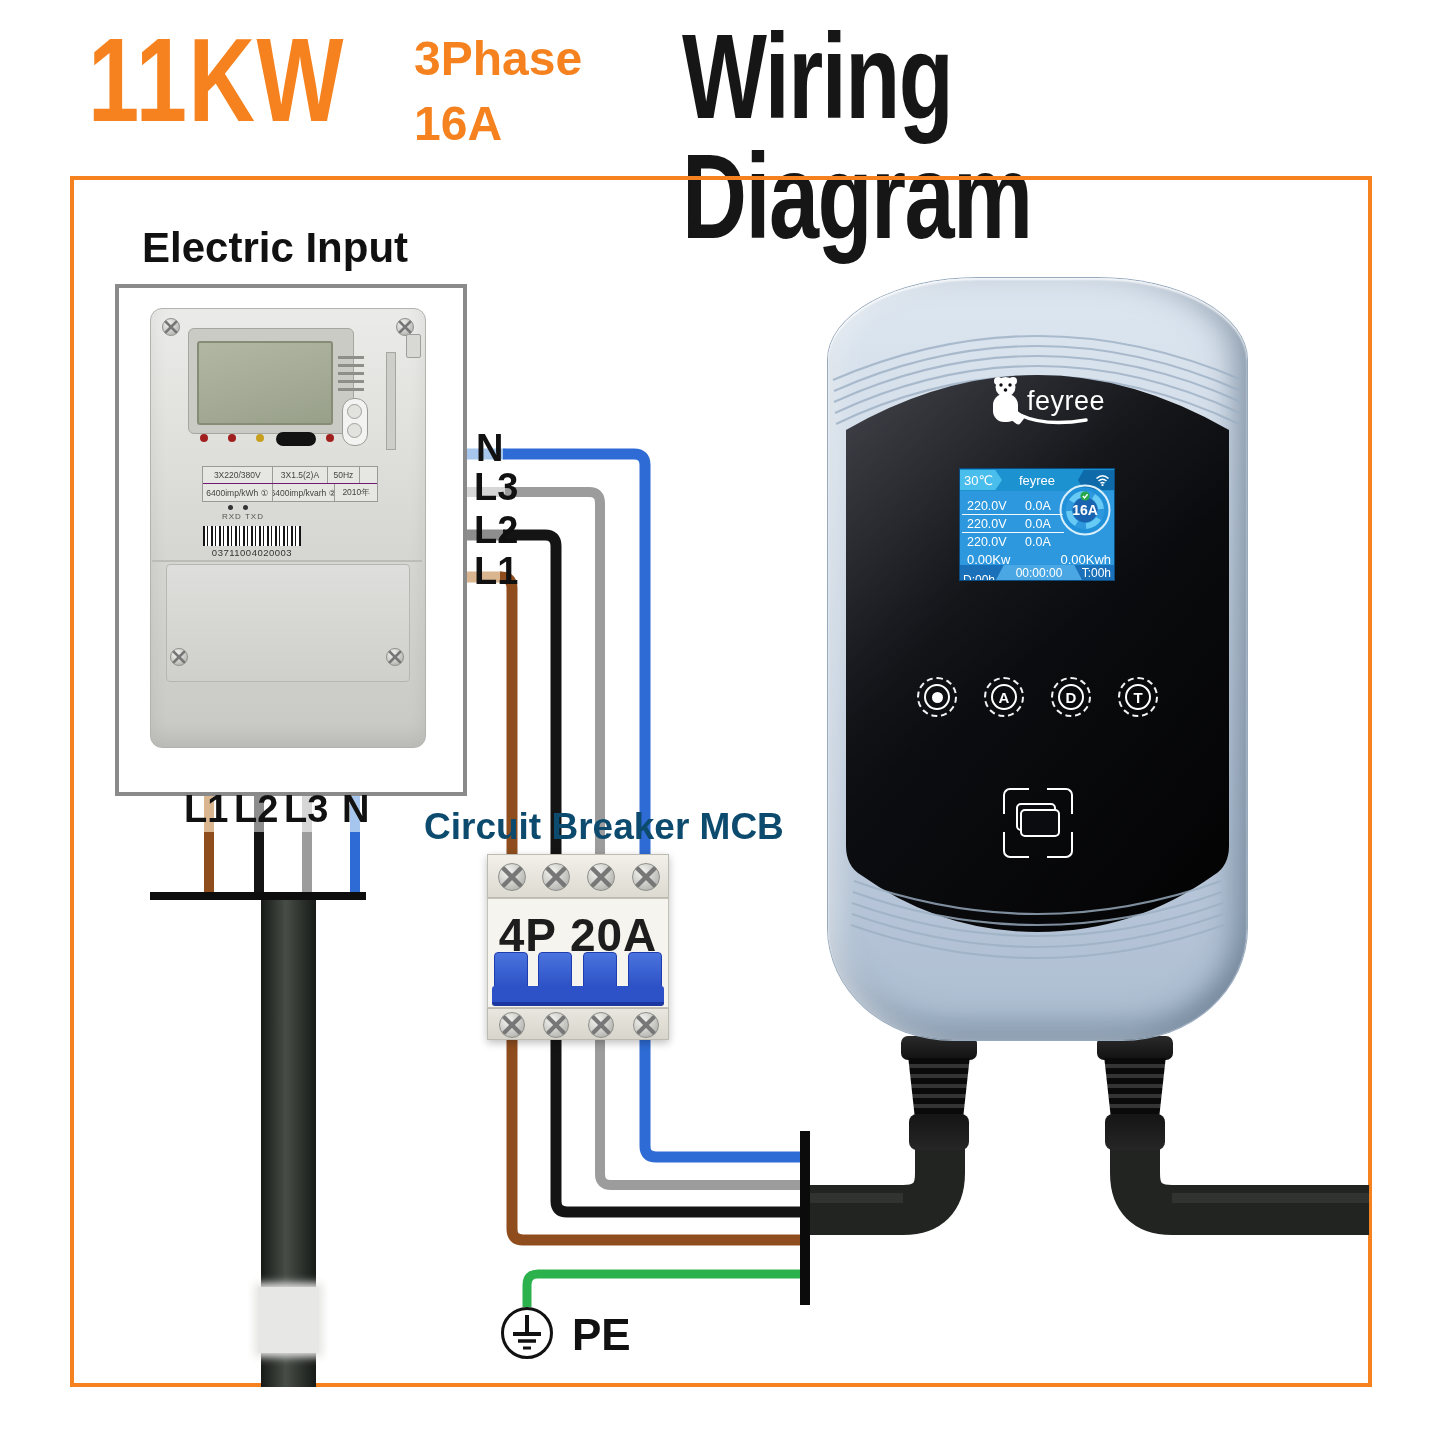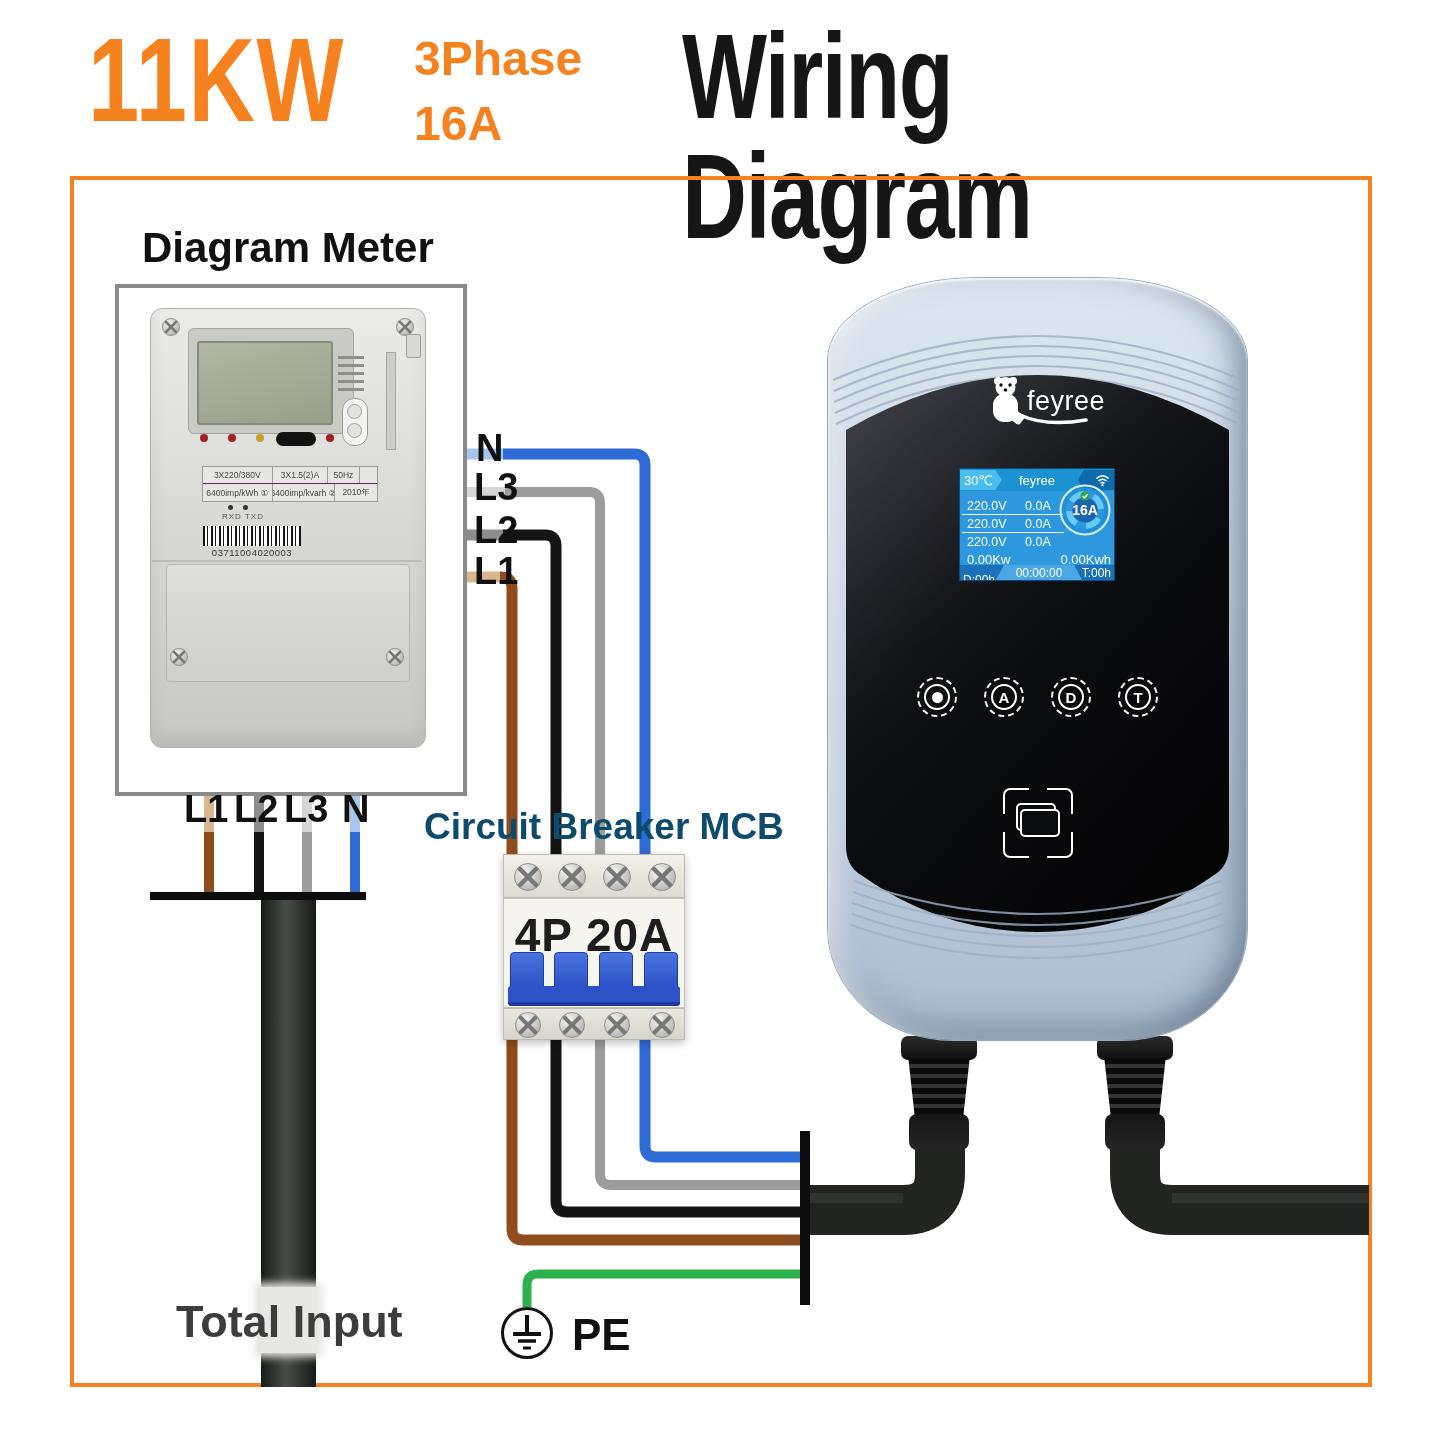--- a/index.html
+++ b/index.html
@@ -52,21 +52,21 @@
   
   .wire-v{position:absolute;width:10px;}
   .m-label{position:absolute;font-size:38px;font-weight:bold;color:#111;}
   .m-bar{left:150px;top:892px;width:216px;height:8px;background:#0d0d0d;}
   .m-cable{left:261px;top:900px;width:55px;height:487px;
            background:linear-gradient(90deg,#171a17,#474d47 45%,#171a17);}
   .m-band{left:258px;top:1287px;width:61px;height:66px;background:#e7e7e5;box-shadow:0 0 8px 4px #e7e7e5;}
   .t-input{left:176px;top:1296px;font-size:45px;font-weight:bold;color:#3d3d3d;}
   
   .b-label{left:424px;top:806px;font-size:37px;font-weight:bold;color:#0c4a6e;z-index:3;}
-  .breaker{left:487px;top:854px;width:182px;height:186px;z-index:3;box-shadow:0 3px 8px rgba(0,0,0,.25);margin-left:16px;}
+  .breaker{left:487px;top:854px;width:182px;height:186px;z-index:3;box-shadow:0 3px 8px rgba(0,0,0,.25);}
   .b-top{left:0;top:0;width:182px;height:44px;background:linear-gradient(#f2f0ea,#ddDAD1);border:1px solid #bdbab1;box-sizing:border-box;}
   .b-bodyc{left:0;top:44px;width:182px;height:110px;background:#f6f4ee;border:1px solid #c4c1b7;box-sizing:border-box;}
   .b-rating{width:182px;top:54px;text-align:center;font-size:46px;font-weight:bold;color:#1d1d1d;letter-spacing:1px;}
   .b-handle{top:98px;width:34px;height:38px;border-radius:4px;
             background:linear-gradient(180deg,#4a74de,#2b4fc4);border:1px solid #1e3cae;box-sizing:border-box;}
   .b-bar{left:5px;top:132px;width:172px;height:20px;background:#2d52c8;border-bottom:4px solid #1c38a0;border-radius:3px;box-sizing:border-box;}
   .b-bot{left:0;top:154px;width:182px;height:32px;background:linear-gradient(#e9e6df,#d8d5cc);border:1px solid #bdbab1;box-sizing:border-box;}
   
   .pe-circle{left:501px;top:1307px;width:52px;height:52px;border:3px solid #111;border-radius:50%;background:#fff;box-sizing:border-box;z-index:3;}
   .pe-label{left:572px;top:1310px;font-size:44px;font-weight:bold;color:#111;z-index:3;}
@@ -131,21 +131,21 @@
 
   <div class="abs t-power">11KW</div>
   <div class="abs t-phase">
     <div>3Phase</div>
     <div>16A</div>
   </div>
   <div class="abs t-title">Wiring Diagram</div>
 
   <div class="abs frame"></div>
 
-  <div class="abs m-head">Diagram Meter</div>
+  <div class="abs m-head">Electric Input</div>
   <div class="abs m-box"></div>
   <div class="abs m-body"></div>
   <div class="abs screw" style="left:162px;top:318px;width:16px;height:16px;"></div>
   <div class="abs screw" style="left:396px;top:318px;width:16px;height:16px;"></div>
   <div class="abs m-tag"></div>
   <div class="abs m-bezel"></div>
   <div class="abs m-lcd"></div>
   <div class="abs m-specbar" style="left:338px;top:356px;"></div>
   <div class="abs m-specbar" style="left:338px;top:364px;"></div>
   <div class="abs m-specbar" style="left:338px;top:372px;"></div>
@@ -192,21 +192,20 @@
   <div class="wire-v" style="left: 302px; top: 832px; height: 66px; background: rgb(156, 156, 156);"></div>
   <div class="wire-v" style="left: 350px; top: 796px; height: 36px; background: rgb(166, 198, 238);"></div>
   <div class="wire-v" style="left: 350px; top: 832px; height: 66px; background: rgb(46, 107, 212);"></div>
   <div class="m-label" style="left:184px;top:788px;">L1</div>
   <div class="m-label" style="left:234px;top:788px;">L2</div>
   <div class="m-label" style="left:284px;top:788px;">L3</div>
   <div class="m-label" style="left:342px;top:788px;">N</div>
   <div class="abs m-bar"></div>
   <div class="abs m-cable"></div>
   <div class="abs m-band"></div>
-  <div class="abs t-input">Total Input</div>
 
   <svg class="abs" style="left:0;top:0;z-index:1;" width="1445" height="1445" viewBox="0 0 1445 1445">
 
     <path d="M 467 454 H 505" fill="none" stroke-width="11" stroke="#a6c6ee"></path>
     <path d="M 467 492 H 507" fill="none" stroke-width="10" stroke="#d6d6d6"></path>
     <path d="M 467 535 H 505" fill="none" stroke-width="11" stroke="#8d8d8d"></path>
     <path d="M 467 577 H 502" fill="none" stroke-width="11" stroke="#d9b68f"></path>
 
     <path d="M 503 454 H 634 Q 645 454 645 465 V 1146 Q 645 1157 656 1157 H 806" fill="none" stroke-width="11" stroke="#2e6bd4"></path>
     <path d="M 505 492 H 589 Q 600 492 600 503 V 1174 Q 600 1185 611 1185 H 806" fill="none" stroke-width="10" stroke="#9c9c9c"></path>

